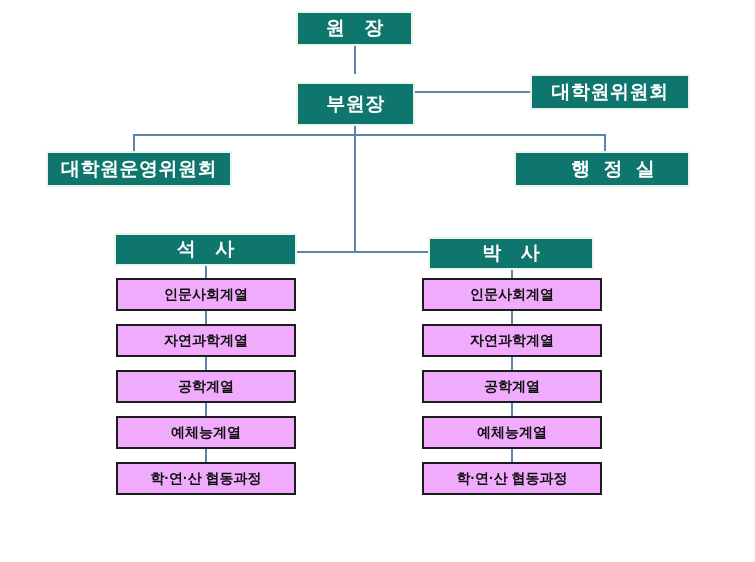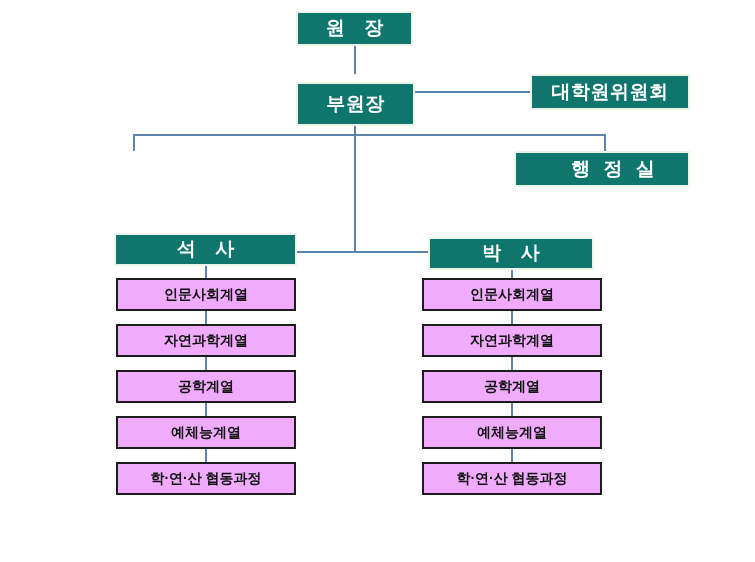--- a/index.html
+++ b/index.html
@@ -95,20 +95,21 @@
   <div class="conn conn-v" style="left:511px; top:357px; height:13px;"></div>
   <div class="conn conn-v" style="left:511px; top:403px; height:13px;"></div>
   <div class="conn conn-v" style="left:511px; top:449px; height:13px;"></div>
 
   <div class="node node-green wide-space" style="left:296px; top:11px; width:117px; height:35px;">원  장</div>
 
   <div class="node node-green" style="left:296px; top:74px; width:119px; height:44px;margin-top:8px;">부원장</div>
 
   <div class="node node-green" style="left:530px; top:74px; width:160px; height:36px;">대학원위원회</div>
 
+  <div class="node node-green" style="left:46px; top:151px; width:186px; height:36px;">대학원운영위원회</div>
 
   <div class="node node-green mid-space" style="left:514px; top:151px; width:176px; height:36px;">행 정 실</div>
 
   <div class="node node-green wide-space" style="left:114px; top:233px; width:183px; height:33px;">석  사</div>
 
   <div class="node node-green wide-space" style="left:428px; top:237px; width:166px; height:33px;">박  사</div>
 
   <div class="node node-white" style="left:116px; top:278px; width:180px; height:33px;">인문사회계열</div>
   <div class="node node-white" style="left:116px; top:324px; width:180px; height:33px;">자연과학계열</div>
   <div class="node node-white" style="left:116px; top:370px; width:180px; height:33px;">공학계열</div>

